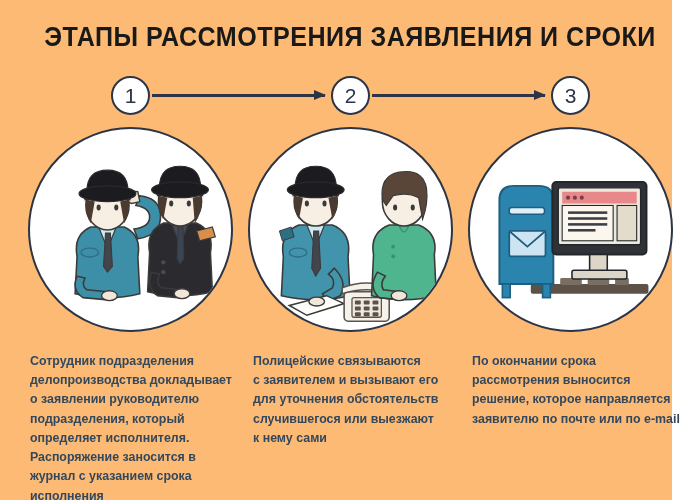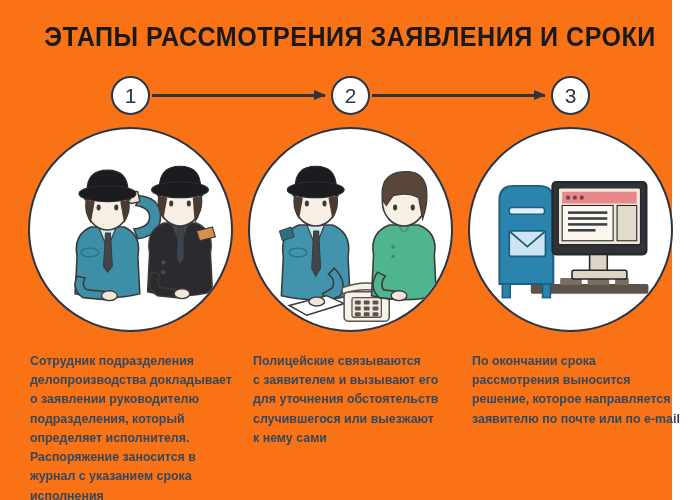--- a/index.html
+++ b/index.html
@@ -5,21 +5,21 @@
   * { box-sizing: border-box; margin: 0; padding: 0; }
   html, body {
     width: 700px; height: 500px;
     background: #ffffff;
     font-family: "Liberation Sans", sans-serif;
     overflow: hidden;
   }
   #page {
     position: relative;
     width: 672px; height: 500px;
-    background: #f97316;
+    background: #fdba74;
   }
 
   
   .title {
     position: absolute;
     top: 22px; left: 0; width: 700px;
     text-align: center;
     font-family: "Liberation Sans Narrow", "Liberation Sans", sans-serif;
     font-size: 27px;
     font-weight: bold;

